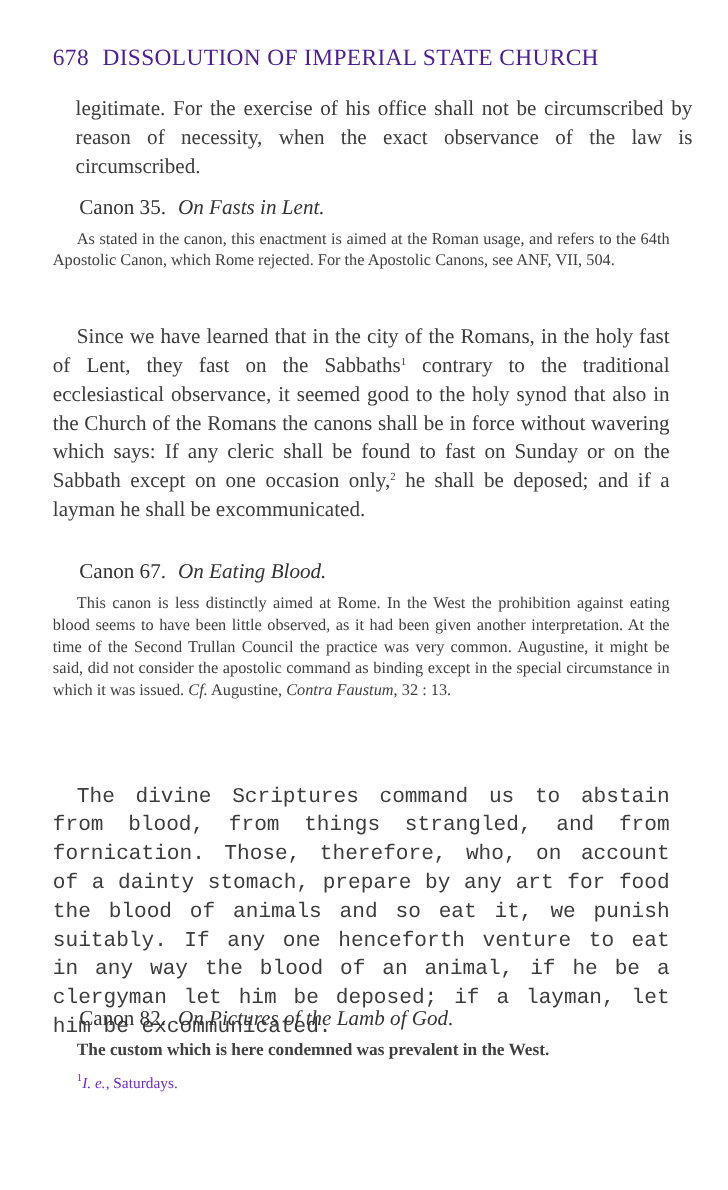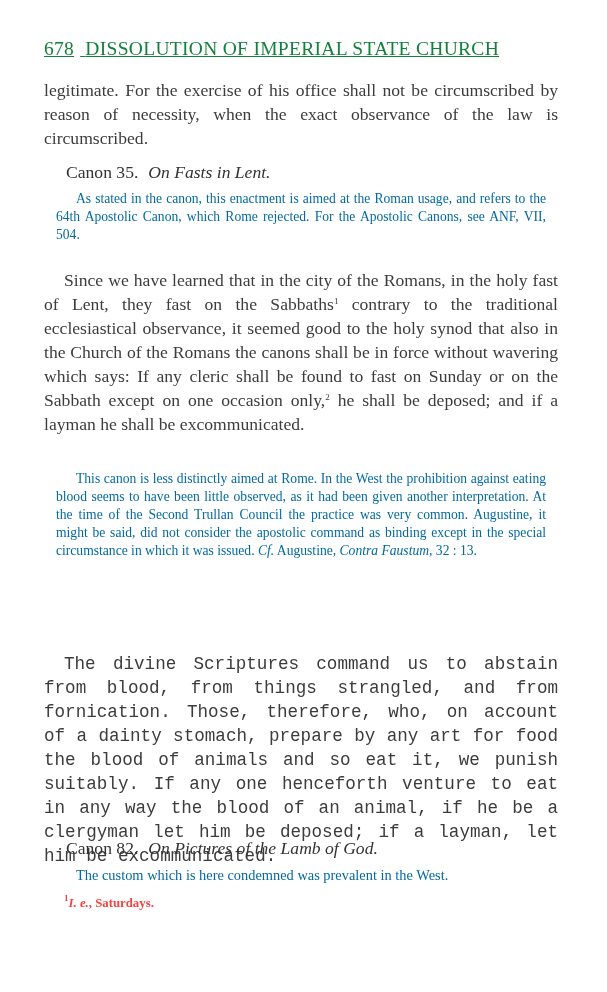--- a/index.html
+++ b/index.html
@@ -4,78 +4,81 @@
 <style>
   html, body { margin: 0; padding: 0; background: #ffffff; }
   body {
     width: 607px; height: 992px; position: relative; overflow: hidden;
     font-family: "Liberation Serif", "DejaVu Serif", serif;
     color: #3a3a3a;
   }
   .page { position: absolute; left: 44px; top: 0; width: 514px; }
   .header {
     position: absolute; top: 38px; left: 0; width: 514px;
-    font-size: 19.5px; letter-spacing: 0.3px; white-space: nowrap; color: #15803d; text-decoration: underline;
+    font-size: 19.5px; letter-spacing: 0.3px; white-space: nowrap; color: #4c1d95;
   }
   .header .num { margin-right: 6px; }
   .body-text {
     font-size: 17.6px; line-height: 24px; text-align: justify;
     text-align-last: left; margin: 0; color: #3c3c3c;
   }
   .small-text {
     font-size: 13.6px; line-height: 18px; text-align: justify;
-    margin: 12px; color: #0369a1;
+    margin: 0; color: #404040;
   }
   .indent { text-indent: 20px; }
   .canon-head {
     font-size: 17.6px; line-height: 24px; margin: 0; padding-left: 22px; color: #333;
   }
   .canon-head .title { font-style: italic; margin-left: 10px; }
   .blk { position: absolute; left: 0; width: 514px; }
   sup { font-size: 9px; line-height: 0; vertical-align: 6px; }
   .it { font-style: italic; }
-  .foot { font-size: 12.8px; line-height: 16px; margin: 0; text-align: justify; color: #ef4444; font-weight: bold; }
+  .foot { font-size: 12.8px; line-height: 16px; margin: 0; text-align: justify; color: #6d28d9; }
 </style>
 </head>
 <body>
 
 <div class="page">
 
   <div class="header">
     <span class="num">678</span>
     <span>DISSOLUTION OF IMPERIAL STATE CHURCH</span>
   </div>
 
-  <div class="blk" style="top:78px;">
+  <div class="blk" style="top:78px;margin-left:19px;">
     <p class="body-text">legitimate.  For the exercise of his office shall not be circumscribed by reason of necessity, when the exact observance of the law is circumscribed.</p>
   </div>
 
   <div class="blk" style="top:160px;">
     <p class="canon-head">
       <span>Canon 35.</span><span class="title">On Fasts in Lent.</span>
     </p>
     <p class="small-text indent" style="margin-top:6px;">As stated in the canon, this enactment is aimed at the Roman usage, and refers to the 64th Apostolic Canon, which Rome rejected. For the Apostolic Canons, see ANF, VII, 504.</p>
   </div>
 
   <div class="blk" style="top:268px;">
     <p class="body-text indent"><span>Since we have learned that in the city of the Romans, in the holy fast of Lent, they fast on the Sabbaths</span><sup>1</sup><span> contrary to the traditional ecclesiastical observance, it seemed good to the holy synod that also in the Church of the Romans the canons shall be in force without wavering which says: If any cleric shall be found to fast on Sunday or on the Sabbath except on one occasion only,</span><sup>2</sup><span> he shall be deposed; and if a layman he shall be excommunicated.</span></p>
   </div>
 
   <div class="blk" style="top:464px;">
+    <p class="canon-head">
+      <span>Canon 67.</span><span class="title">On Eating Blood.</span>
+    </p>
     <p class="small-text indent" style="margin-top:6px;"><span>This canon is less distinctly aimed at Rome.  In the West the prohibition against eating blood seems to have been little observed, as it had been given another interpretation.  At the time of the Second Trullan Council the practice was very common.  Augustine, it might be said, did not consider the apostolic command as binding except in the special circumstance in which it was issued. </span><span class="it">Cf.</span><span> Augustine, </span><span class="it">Contra Faustum</span><span>, 32 : 13.</span></p>
   </div>
 
   <div class="blk" style="top:652px;font-family:Liberation Mono, monospace;">
     <p class="body-text indent">The divine Scriptures command us to abstain from blood, from things strangled, and from fornication.  Those, therefore, who, on account of a dainty stomach, prepare by any art for food the blood of animals and so eat it, we punish suitably.  If any one henceforth venture to eat in any way the blood of an animal, if he be a clergyman let him be deposed; if a layman, let him be excommunicated.</p>
   </div>
 
   <div class="blk" style="top:836px;">
     <p class="canon-head">
       <span>Canon 82.</span><span class="title">On Pictures of the Lamb of God.</span>
     </p>
-    <p class="small-text indent" style="margin-top:6px; font-size:14.4px;">The custom which is here condemned was prevalent in the West.</p>
+    <p class="small-text indent" style="margin-top:6px; font-size:14.4px;font-weight:bold;">The custom which is here condemned was prevalent in the West.</p>
   </div>
 
   <div class="blk" style="top:895px;">
     <p class="foot indent"><sup>1</sup><span class="it">I. e.</span><span>, Saturdays.</span></p>
   </div>
 
 </div>
 
 </body></html>

